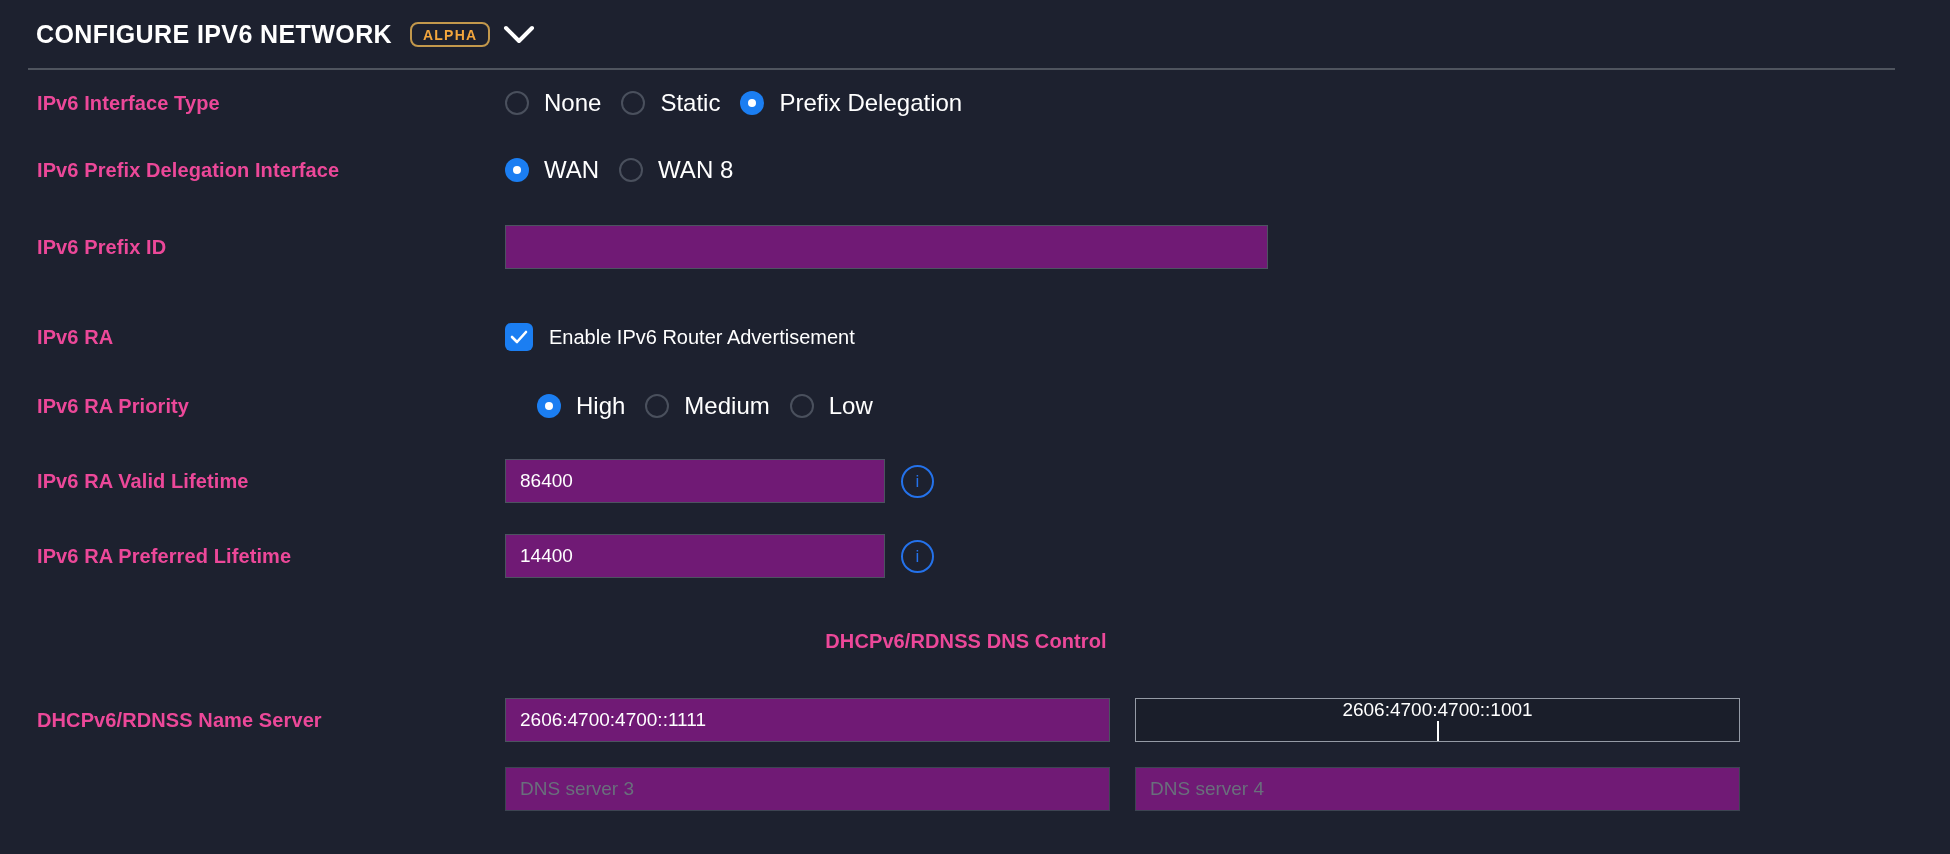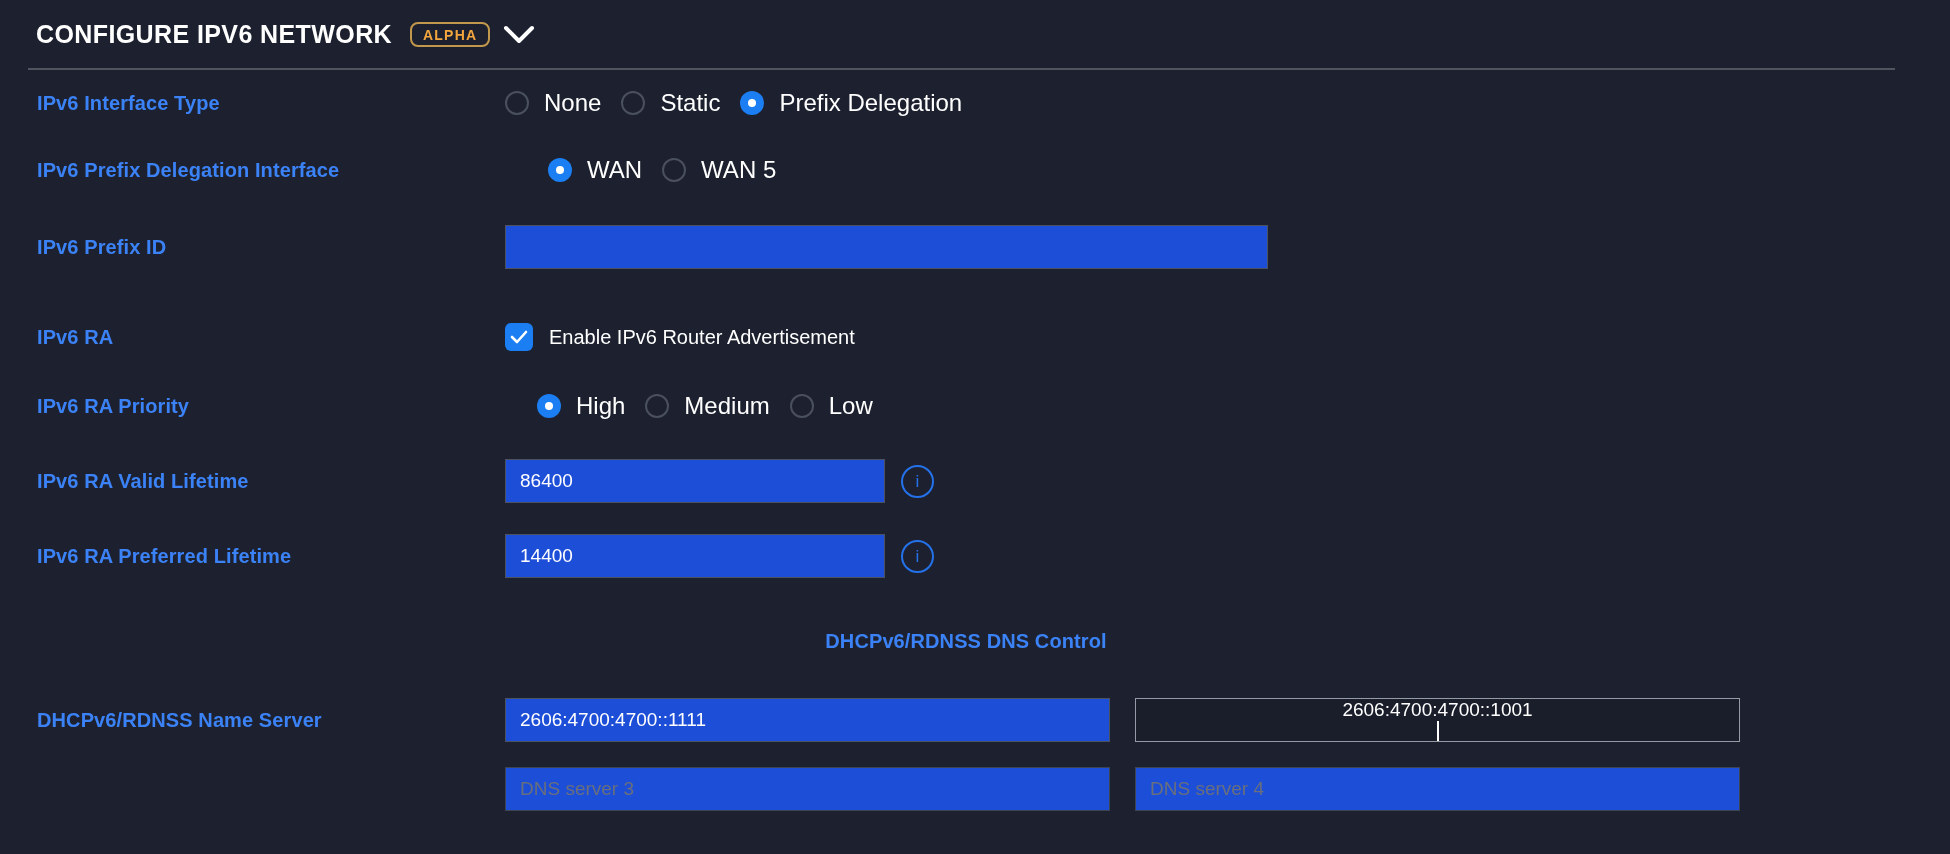--- a/index.html
+++ b/index.html
@@ -32,21 +32,21 @@
     padding:4px 11px 3px 11px;
     line-height:1;
     text-align:center;
   }
   .chevron{margin-left:12px;display:flex;align-items:center;cursor:pointer;}
 
   
   .row{display:flex;align-items:center;padding-left:9px;}
   .row-label{
     flex:0 0 468px;
-    font-size:20px;font-weight:700;color:#3b82f6;
+    font-size:20px;font-weight:700;color:#ec4899;
     letter-spacing:.1px;
   }
   .controls{display:flex;align-items:center;}
 
   
   .radio-item{display:flex;align-items:center;margin-right:20px;cursor:pointer;}
   .radio{
     width:24px;height:24px;border-radius:50%;
     border:2px solid #4a505d;box-sizing:border-box;
     flex:0 0 auto;
@@ -62,21 +62,21 @@
   .checkbox{
     width:28px;height:28px;border-radius:6px;background:#1b7ef2;
     display:flex;align-items:center;justify-content:center;
     cursor:pointer;flex:0 0 auto;
   }
   .checkbox-label{font-size:20px;color:#ffffff;margin-left:16px;}
 
   
   .text-input{
     height:44px;box-sizing:border-box;
-    background:#1d4ed8;
+    background:#701a75;
     border:1px solid #4c5360;
     color:#ffffff;font-size:19px;
     font-family:"Liberation Sans", sans-serif;
     padding:0 14px;
     outline:none;
   }
   .text-input::placeholder{color:#696f7c;opacity:1;}
   .w-prefix{width:763px;}
   .w-life{width:380px;}
   .w-dns{width:605px;}
@@ -126,30 +126,30 @@
         <span class="radio"></span>
         <span class="opt-label">Static</span>
       </span>
       <span class="radio-item">
         <span class="radio selected"></span>
         <span class="opt-label">Prefix Delegation</span>
       </span>
     </div>
   </div>
 
-  <div class="row" style="margin-top:37px;height:30px;gap:43px;">
+  <div class="row" style="margin-top:37px;height:30px;">
     <div class="row-label">IPv6 Prefix Delegation Interface</div>
     <div class="controls">
       <span class="radio-item">
         <span class="radio selected"></span>
         <span class="opt-label">WAN</span>
       </span>
       <span class="radio-item">
         <span class="radio"></span>
-        <span class="opt-label">WAN 5</span>
+        <span class="opt-label">WAN 8</span>
       </span>
     </div>
   </div>
 
   <div class="row" style="margin-top:40px;height:44px;">
     <div class="row-label">IPv6 Prefix ID</div>
     <div class="controls">
       <input type="text" class="text-input w-prefix" value="" style="">
     </div>
   </div>

